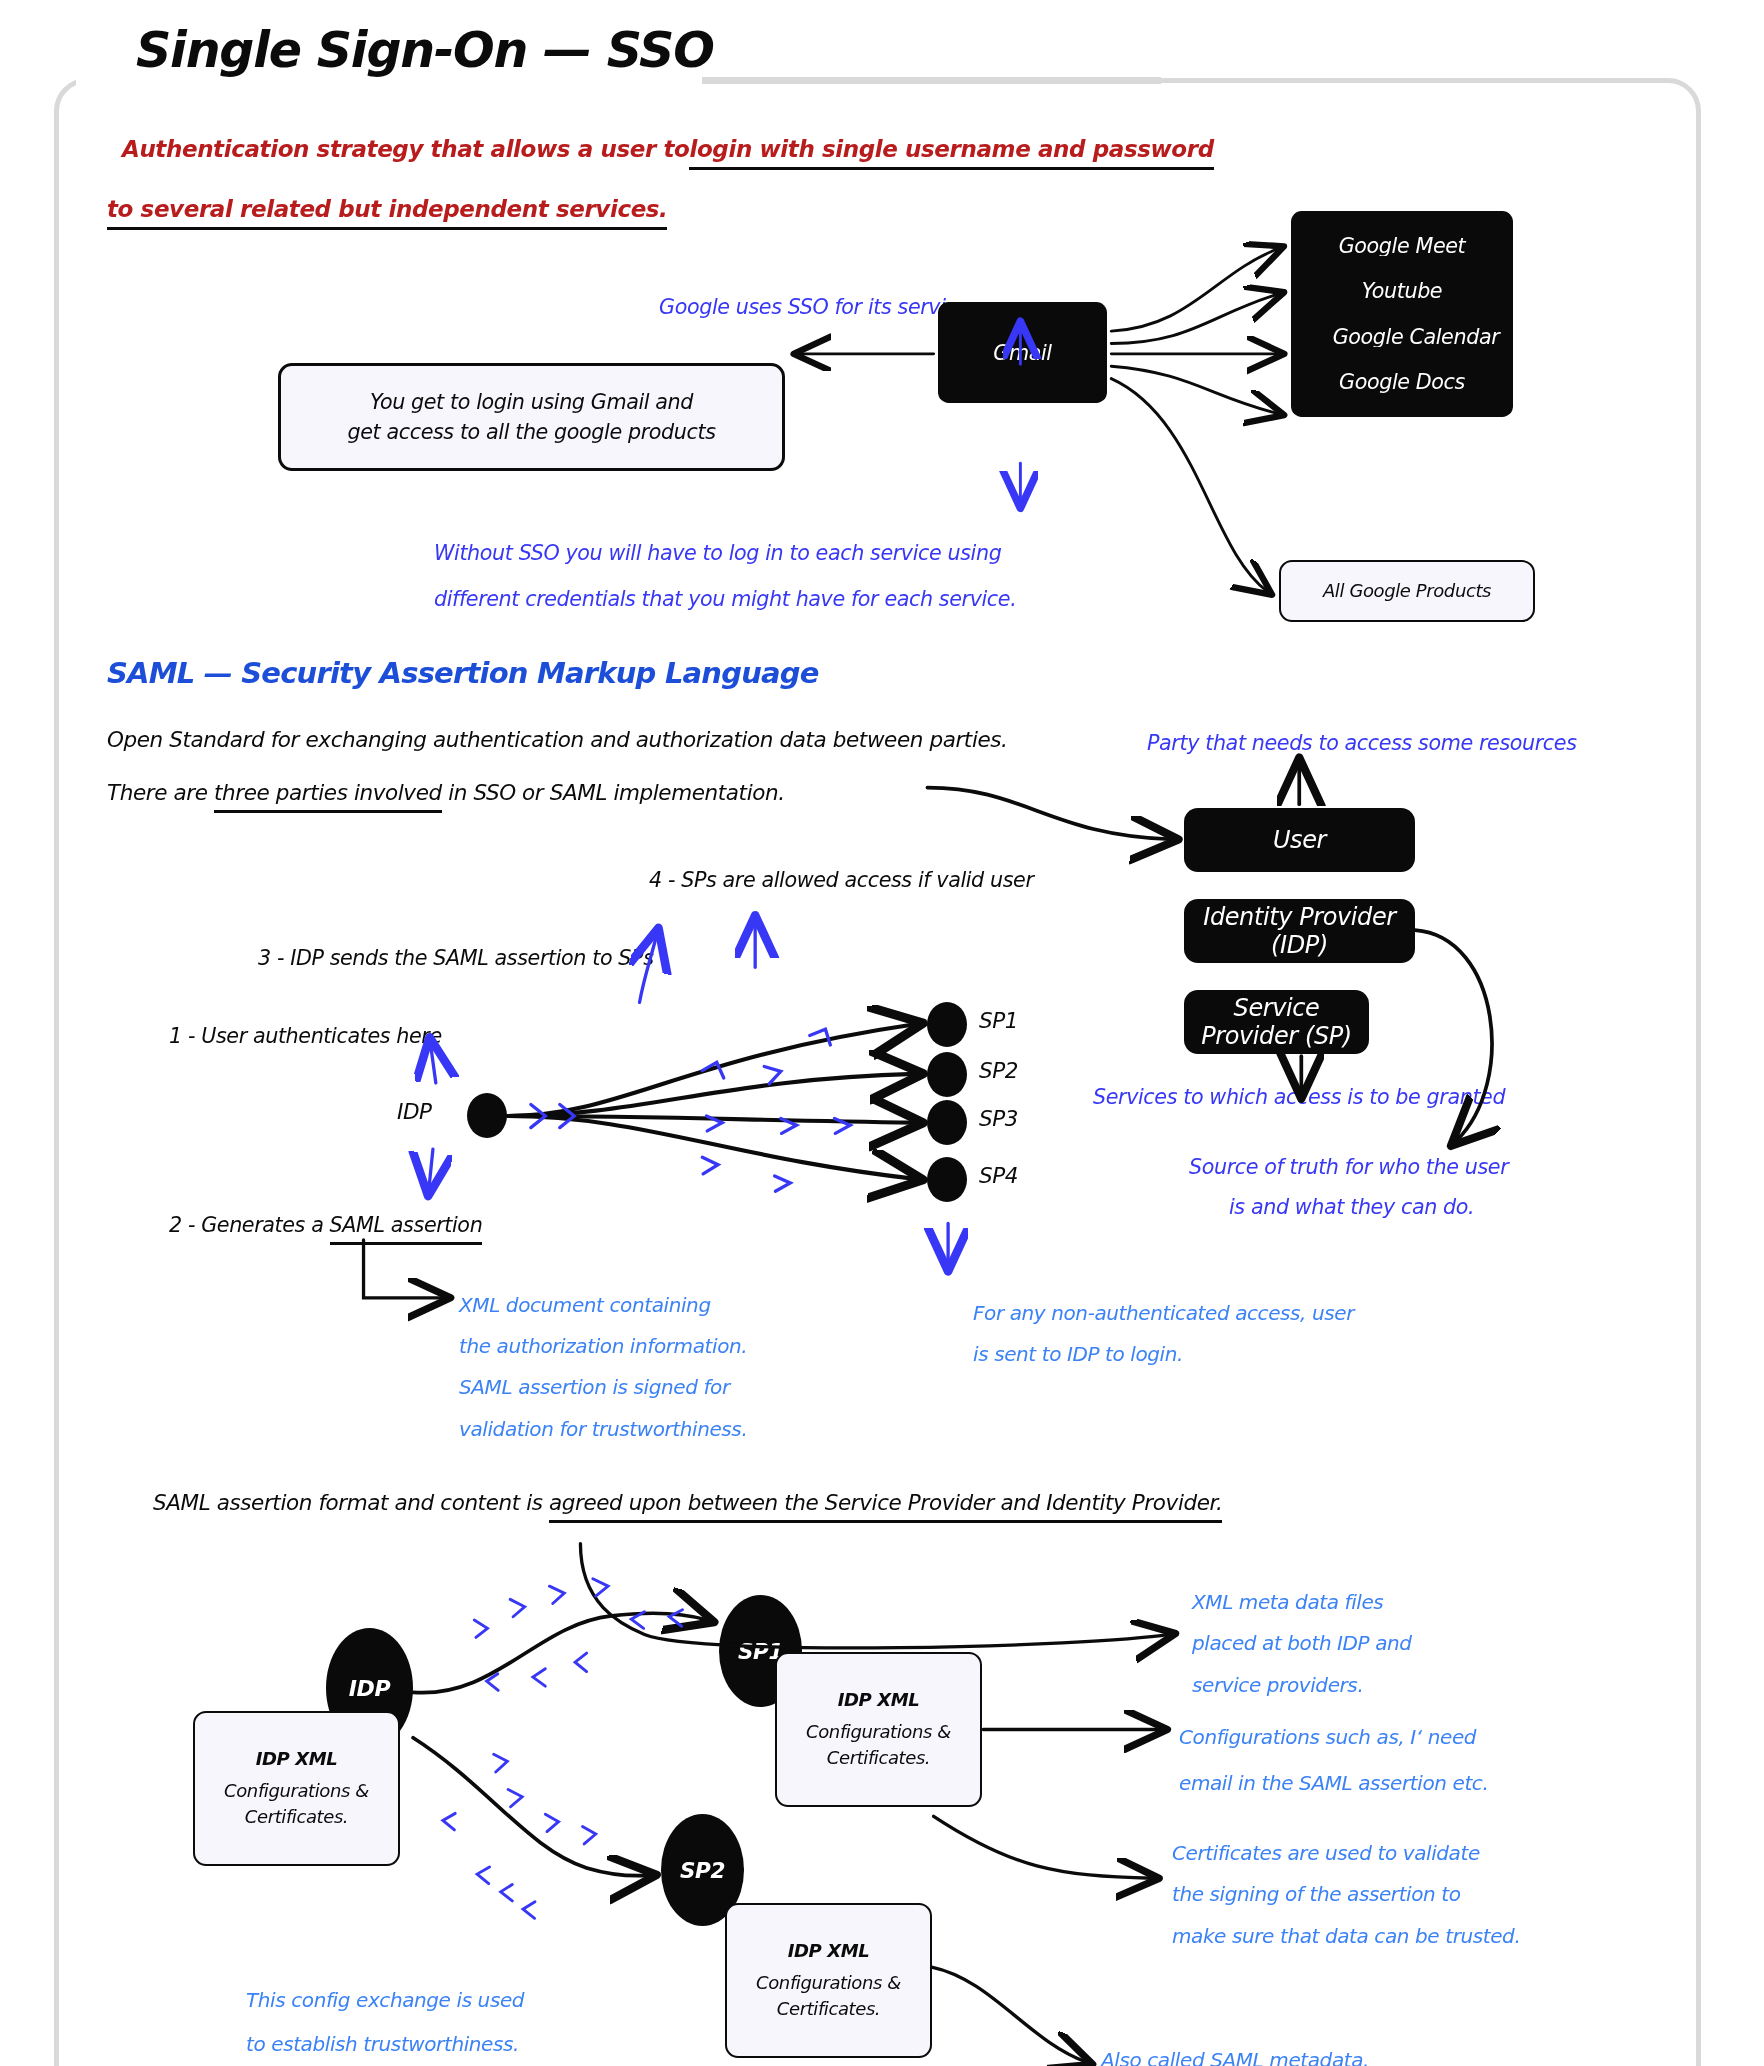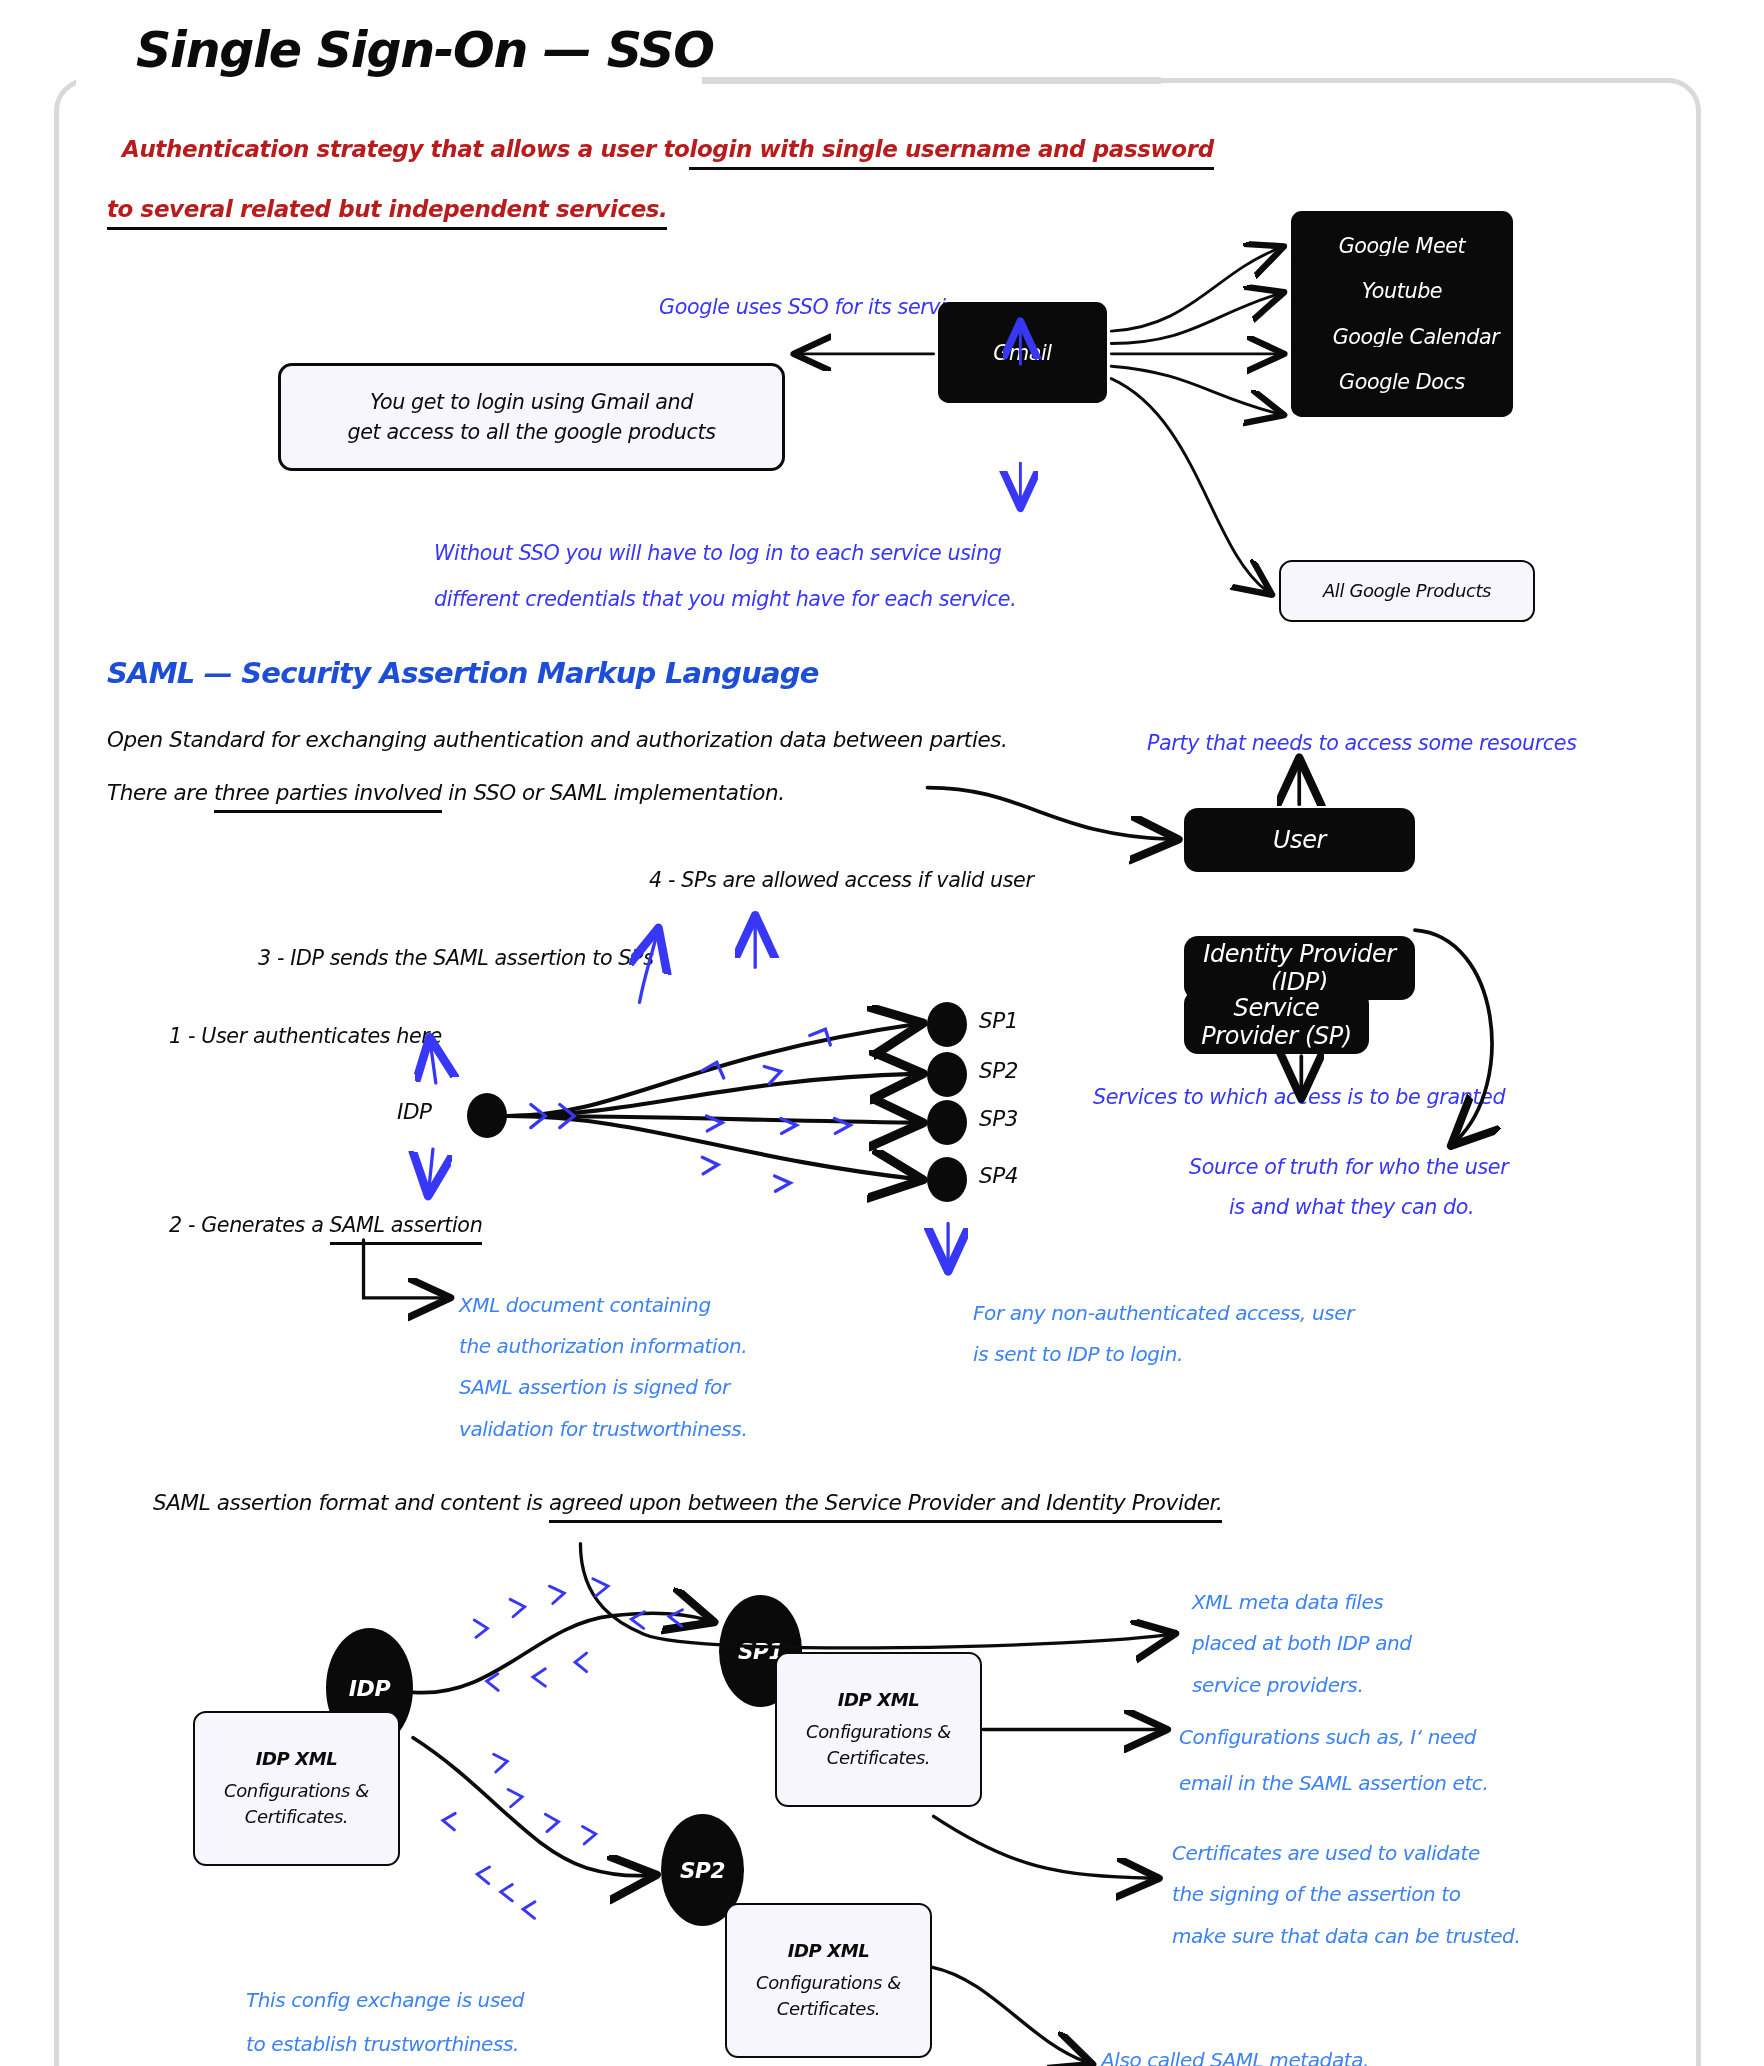--- a/index.html
+++ b/index.html
@@ -100,21 +100,21 @@
 <div class="t s-note" style="left:434px;top:587px;">different credentials that you might have for each service.</div>
 
 <div class="t s-h2" style="left:107px;top:656px;">SAML — Security Assertion Markup Language</div>
 
 <div class="t s-body" style="left:107px;top:727px;">Open Standard for exchanging authentication and authorization data between parties.</div>
 <div class="t s-body" style="left:107px;top:780px;"><span>There are </span><span class="ul">three parties involved</span><span> in SSO or SAML implementation.</span></div>
 
 <div class="t s-note" style="left:1147px;top:731px;">Party that needs to access some resources</div>
 
 <div class="pill big" style="left:1184px;top:808px;width:231px;height:64px;">User</div>
-<div class="pill big" style="left:1184px;top:899px;width:231px;height:64px;margin-top:37px;">Identity Provider (IDP)</div>
+<div class="pill big" style="left:1184px;top:899px;width:231px;height:64px;">Identity Provider (IDP)</div>
 <div class="pill big" style="left:1184px;top:990px;width:185px;height:64px;">Service Provider (SP)</div>
 
 <div class="t s-note" style="left:1093px;top:1085px;">Services to which access is to be granted</div>
 <div class="t s-note" style="left:1189px;top:1155px;">Source of truth for who the user</div>
 <div class="t s-note" style="left:1229px;top:1195px;">is and what they can do.</div>
 
 <div class="t s-step" style="left:649px;top:868px;">4 - SPs are allowed access if valid user</div>
 <div class="t s-step" style="left:258px;top:946px;">3 - IDP sends the SAML assertion to SPs</div>
 <div class="t s-step" style="left:169px;top:1024px;">1 - User authenticates here</div>
 <div class="t s-step" style="left:169px;top:1213px;"><span>2 - Generates a </span><span class="ul">SAML assertion</span></div>

